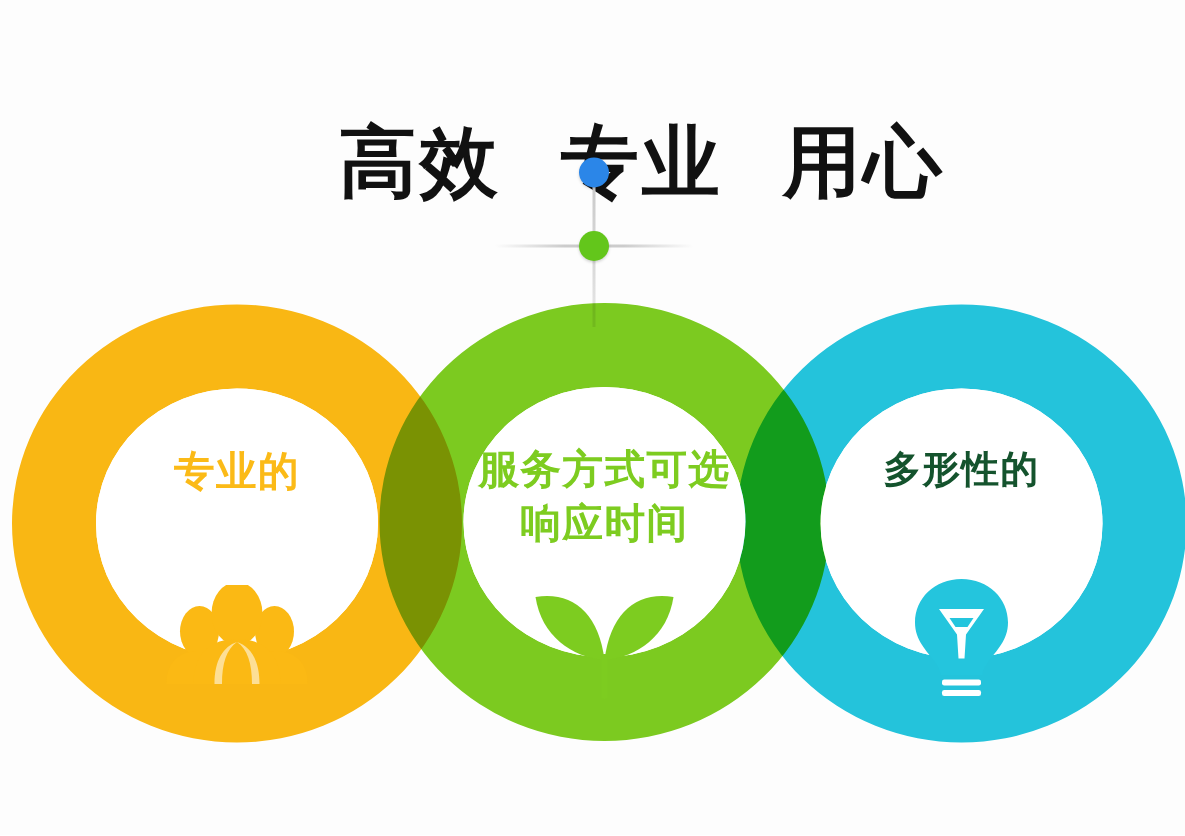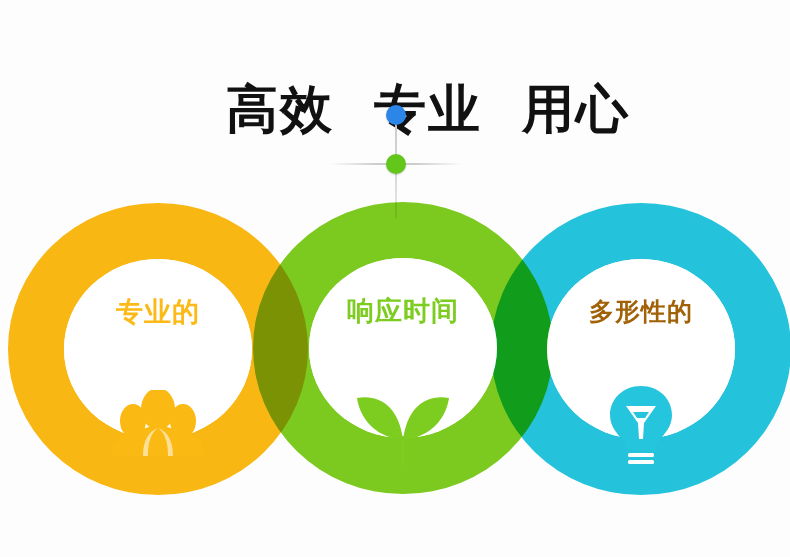--- a/index.html
+++ b/index.html
@@ -123,25 +123,25 @@
   .card.c1 { left: 43px;  top: 296px; }
   .card.c2 { left: 288px; top: 295px; }
   .card.c3 { left: 526px; top: 296px; }
 
   .card-line {
     font-weight: bold;
     font-size: 27px;
     line-height: 36px;
     letter-spacing: 1px;
     white-space: nowrap;
-    font-family: Liberation Mono, monospace;
+    font-family: Liberation Serif, serif;
   }
   .card.c1 .card-line { color: #FBBA17; }
   .card.c2 .card-line { color: #7DCC20; }
-  .card.c3 .card-line { color: #a16207; font-size: 25px; }
+  .card.c3 .card-line { color: #14532d; font-size: 25px; }
 
   .icon-slot {
     position: absolute;
     width: 230px;
     display: flex;
     justify-content: center;
     align-items: flex-end;
   }
   .icon-slot.i1 { left: 43px;  top: 384px; height: 72px; }
   .icon-slot.i2 { left: 288px; top: 380px; height: 86px; }
@@ -185,20 +185,21 @@
         <path d="M24 66 C24 45 36 36 53 36 C70 36 82 45 82 66 Z"></path>
       </g>
       <g fill="#FFFFFF">
         <path d="M38 66 C38 50 44 41 53 38 C46 43 43 52 43 66 Z" opacity="0.55"></path>
         <path d="M68 66 C68 50 62 41 53 38 C60 43 63 52 63 66 Z" opacity="0.55"></path>
       </g>
     </svg>
   </div>
 
   <div class="card c2">
+    <div class="card-line">服务方式可选</div>
     <div class="card-line">响应时间</div>
   </div>
   <div class="icon-slot i2">
     <svg width="104" height="86" viewBox="0 0 104 86" aria-hidden="true">
       <g fill="#7DCC20">
         <path d="M52 60 C30 58 10 44 6 18 C30 14 48 28 52 60 Z"></path>
         <path d="M52 60 C74 58 94 44 98 18 C74 14 56 28 52 60 Z"></path>
         <rect x="50" y="56" width="4" height="30" rx="1.5"></rect>
       </g>
     </svg>

